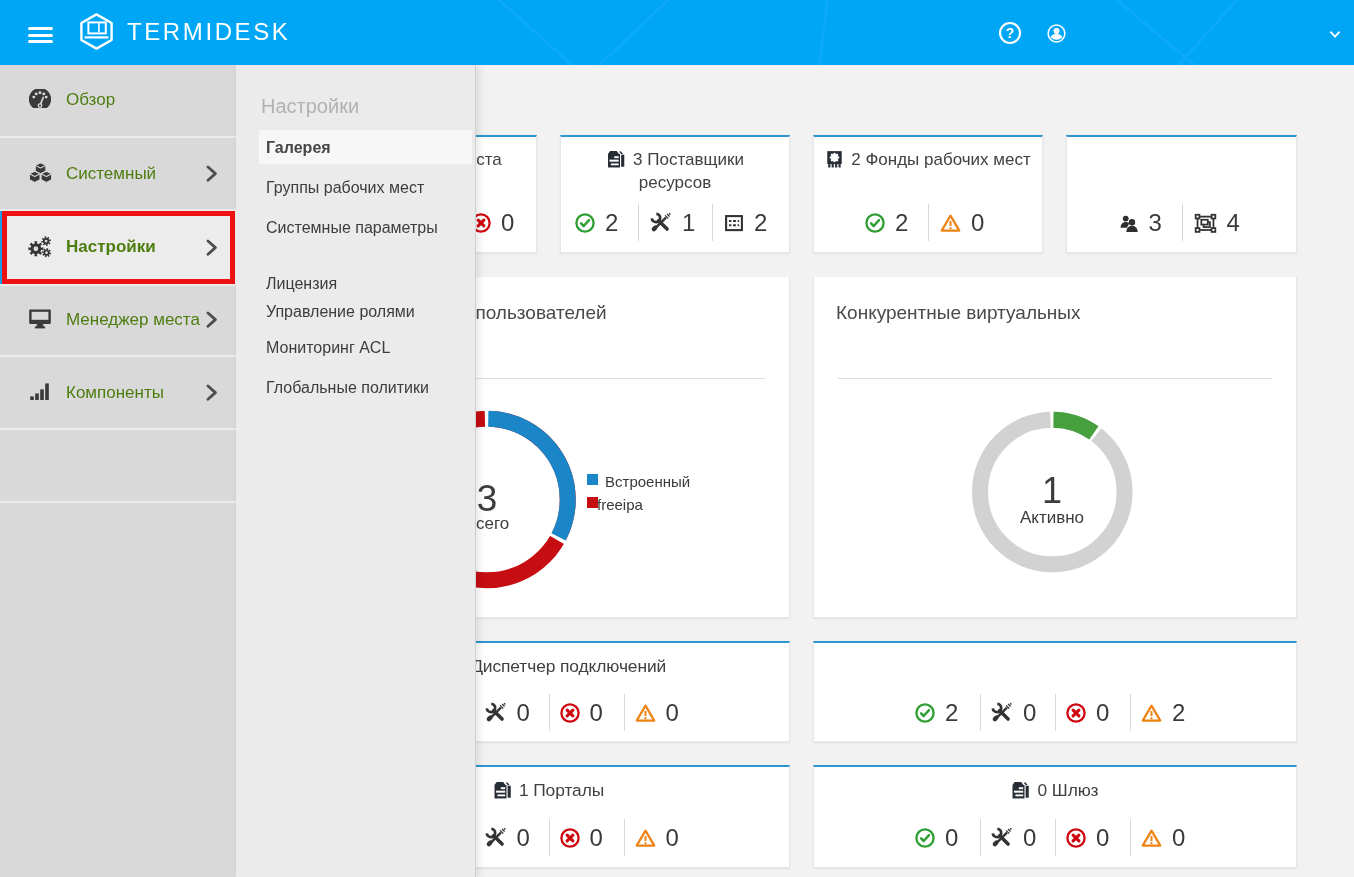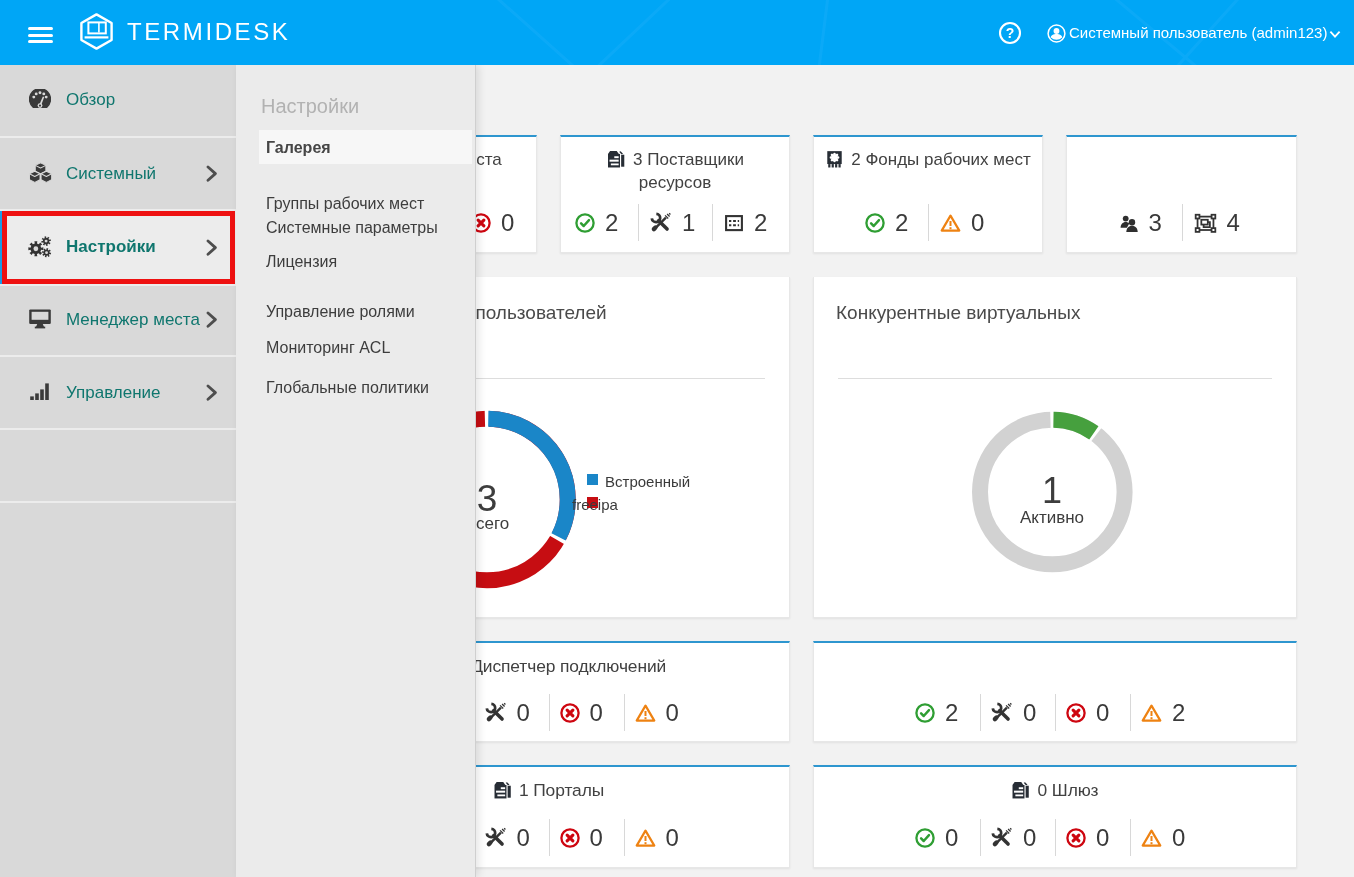--- a/index.html
+++ b/index.html
@@ -4,21 +4,21 @@
 html,body{margin:0;padding:0}
 body{width:1354px;height:877px;position:relative;overflow:hidden;background:#f2f2f2;font-family:"Liberation Sans",sans-serif;-webkit-font-smoothing:antialiased}
 .abs{position:absolute}
 
 #topbar{position:absolute;left:0;top:0;width:1354px;height:65px;background:#00a6f6;overflow:hidden;z-index:30}
 #brand{position:absolute;left:127px;top:0;height:65px;line-height:64px;color:#fff;font-size:24px;letter-spacing:2.6px;font-weight:400}
 #usr{position:absolute;left:1069px;top:0;height:65px;line-height:66px;color:#fff;font-size:15px;letter-spacing:0}
 
 #sidebar{position:absolute;left:0;top:65px;width:236px;height:812px;background:#d9d9d9;z-index:10}
 .mrow{position:absolute;left:0;width:236px;height:71px}
-.mrow .lbl{position:absolute;left:66px;top:0;height:71px;line-height:71px;font-size:17px;color:#0f766e}
+.mrow .lbl{position:absolute;left:66px;top:0;height:71px;line-height:71px;font-size:17px;color:#4d7c0f}
 .mrow svg.mi{position:absolute;left:28px;top:50%;margin-top:-12px}
 .mrow svg.chev{position:absolute;left:206px;top:50%;margin-top:-8px}
 .mdiv{position:absolute;left:0;width:236px;height:2px;background:#ececec}
 
 #flyout{position:absolute;left:236px;top:65px;width:239px;height:812px;background:#ebebeb;border-right:1px solid #cfcfcf;box-shadow:3px 0 8px rgba(0,0,0,.10);z-index:20}
 #flyout .ftitle{position:absolute;left:25px;top:30px;font-size:20px;color:#b2b2b2}
 .fitem{position:absolute;left:30px;font-size:16px;color:#3d3d3d}
 #fsel{position:absolute;left:23px;top:65px;width:213px;height:34px;background:#f7f7f7}
 
 .card{position:absolute;background:#fff;border:1px solid #e7e7e7;border-top:none;box-shadow:0 1px 2px rgba(0,0,0,.07);box-sizing:border-box}
@@ -266,21 +266,21 @@
     <path d="M484.89,418.78 A80.75,80.75 0 0 1 489.11,418.78" stroke="#fff" stroke-width="17.5"></path>
     <path d="M558.95,536.16 A80.75,80.75 0 0 1 556.93,539.88" stroke="#fff" stroke-width="17.5"></path>
     <path d="M488.27,418.76 A80.75,80.75 0 0 1 558.56,536.91" stroke="#1a86c8" stroke-width="16"></path>
   </g>
 </svg>
 <div class="ctr" style="left:447px;top:478px;width:80px;font-size:37px;color:#3d3d3d">3</div>
 <div class="ctr" style="left:447px;top:514px;width:80px;font-size:17px;color:#3d3d3d">Всего</div>
 <div class="legsq" style="left:587px;top:474px;background:#1a86c8"></div>
 <div class="legtx" style="left:605px;top:473px">Встроенный</div>
 <div class="legsq" style="left:587px;top:497px;background:#c60d12"></div>
-<div class="legtx" style="left:572px;top:496px">freeipa</div>
+<div class="legtx" style="left:597px;top:496px">freeipa</div>
 
 <div class="card" style="left:813px;top:277px;width:484px;height:341px">
   <div class="h2t" style="left:22px;top:25px">Конкурентные виртуальных</div>
   <div class="hr" style="left:24px;right:24px;top:101px"></div>
   <svg class="abs" style="left:153px;top:129px" width="170" height="170" viewBox="0 0 170 170">
     <g fill="none" transform="translate(-966,-406)">
       <circle cx="1051.3" cy="492" r="72.3" stroke="#d2d2d2" stroke-width="16"></circle>
       <path d="M1049.41,419.72 A72.3,72.3 0 0 1 1053.19,419.72" stroke="#fff" stroke-width="17.5"></path>
       <path d="M1092.25,432.42 A72.3,72.3 0 0 1 1095.31,434.64" stroke="#fff" stroke-width="17.5"></path>
       <path d="M1052.44,419.71 A72.3,72.3 0 0 1 1092.87,432.85" stroke="#46a03e" stroke-width="16"></path>
@@ -439,21 +439,20 @@
   <svg style="position:absolute;left:998px;top:21px" width="24" height="24" viewBox="0 0 24 24">
     <circle cx="12" cy="12" r="10" fill="none" stroke="#fff" stroke-width="2.1"></circle>
     <text x="12" y="17" text-anchor="middle" font-size="14" font-weight="bold" fill="#fff" font-family="Liberation Sans">?</text>
   </svg>
 
   <svg style="position:absolute;left:1047px;top:23.5px" width="19" height="19" viewBox="0 0 24 24">
     <circle cx="12" cy="12" r="10.6" fill="none" stroke="#fff" stroke-width="1.9"></circle>
     <circle cx="12" cy="8.8" r="3.7" fill="#fff"></circle>
     <path d="M4.8,17.2 c0,-3 3.2,-4.6 7.2,-4.6 c4,0 7.2,1.6 7.2,4.6 a10.6,10.6 0 0 1 -14.4,0 Z" fill="#fff"></path>
   </svg>
-  <div id="usr">Системный пользователь (admin123)</div>
   <svg style="position:absolute;left:1329px;top:30px" width="12" height="9" viewBox="0 0 12 9">
       <path d="M1.4,1.6 L6,6.6 L10.6,1.6" fill="none" stroke="#fff" stroke-width="1.8"></path>
     </svg>
 </div>
 
 <div id="sidebar">
   <div class="mrow" style="top:0;height:70px">
     <svg class="mi" width="22" height="21" viewBox="0 0 21 21" style="left:29px;margin-top:-11px">
         <use href="#ic-dash"></use>
       </svg>
@@ -489,32 +488,32 @@
     <span class="lbl">Менеджер места</span>
     <svg class="chev" width="11" height="17" viewBox="0 0 11 17">
         <use href="#ic-chev"></use>
       </svg>
   </div>
   <div class="mdiv" style="top:289.5px"></div>
   <div class="mrow" style="top:291.5px">
     <svg class="mi" width="23" height="21" viewBox="0 0 21 21">
         <use href="#ic-sig"></use>
       </svg>
-    <span class="lbl">Управление</span>
+    <span class="lbl">Компоненты</span>
     <svg class="chev" width="11" height="17" viewBox="0 0 11 17">
         <use href="#ic-chev"></use>
       </svg>
   </div>
   <div class="mdiv" style="top:362.5px"></div>
   <div class="mdiv" style="top:435.5px"></div>
 </div>
 
 <div id="flyout">
   <div class="ftitle">Настройки</div>
   <div id="fsel"></div>
   <div class="fitem" style="top:74px;font-weight:bold;color:#464646">Галерея</div>
-  <div class="fitem" style="top:130px">Группы рабочих мест</div>
+  <div class="fitem" style="top:114px">Группы рабочих мест</div>
   <div class="fitem" style="top:154px">Системные параметры</div>
-  <div class="fitem" style="top:188px">Лицензия</div>
+  <div class="fitem" style="top:210px">Лицензия</div>
   <div class="fitem" style="top:238px">Управление ролями</div>
   <div class="fitem" style="top:274px">Мониторинг ACL</div>
   <div class="fitem" style="top:314px">Глобальные политики</div>
 </div>
 
 </body></html>

